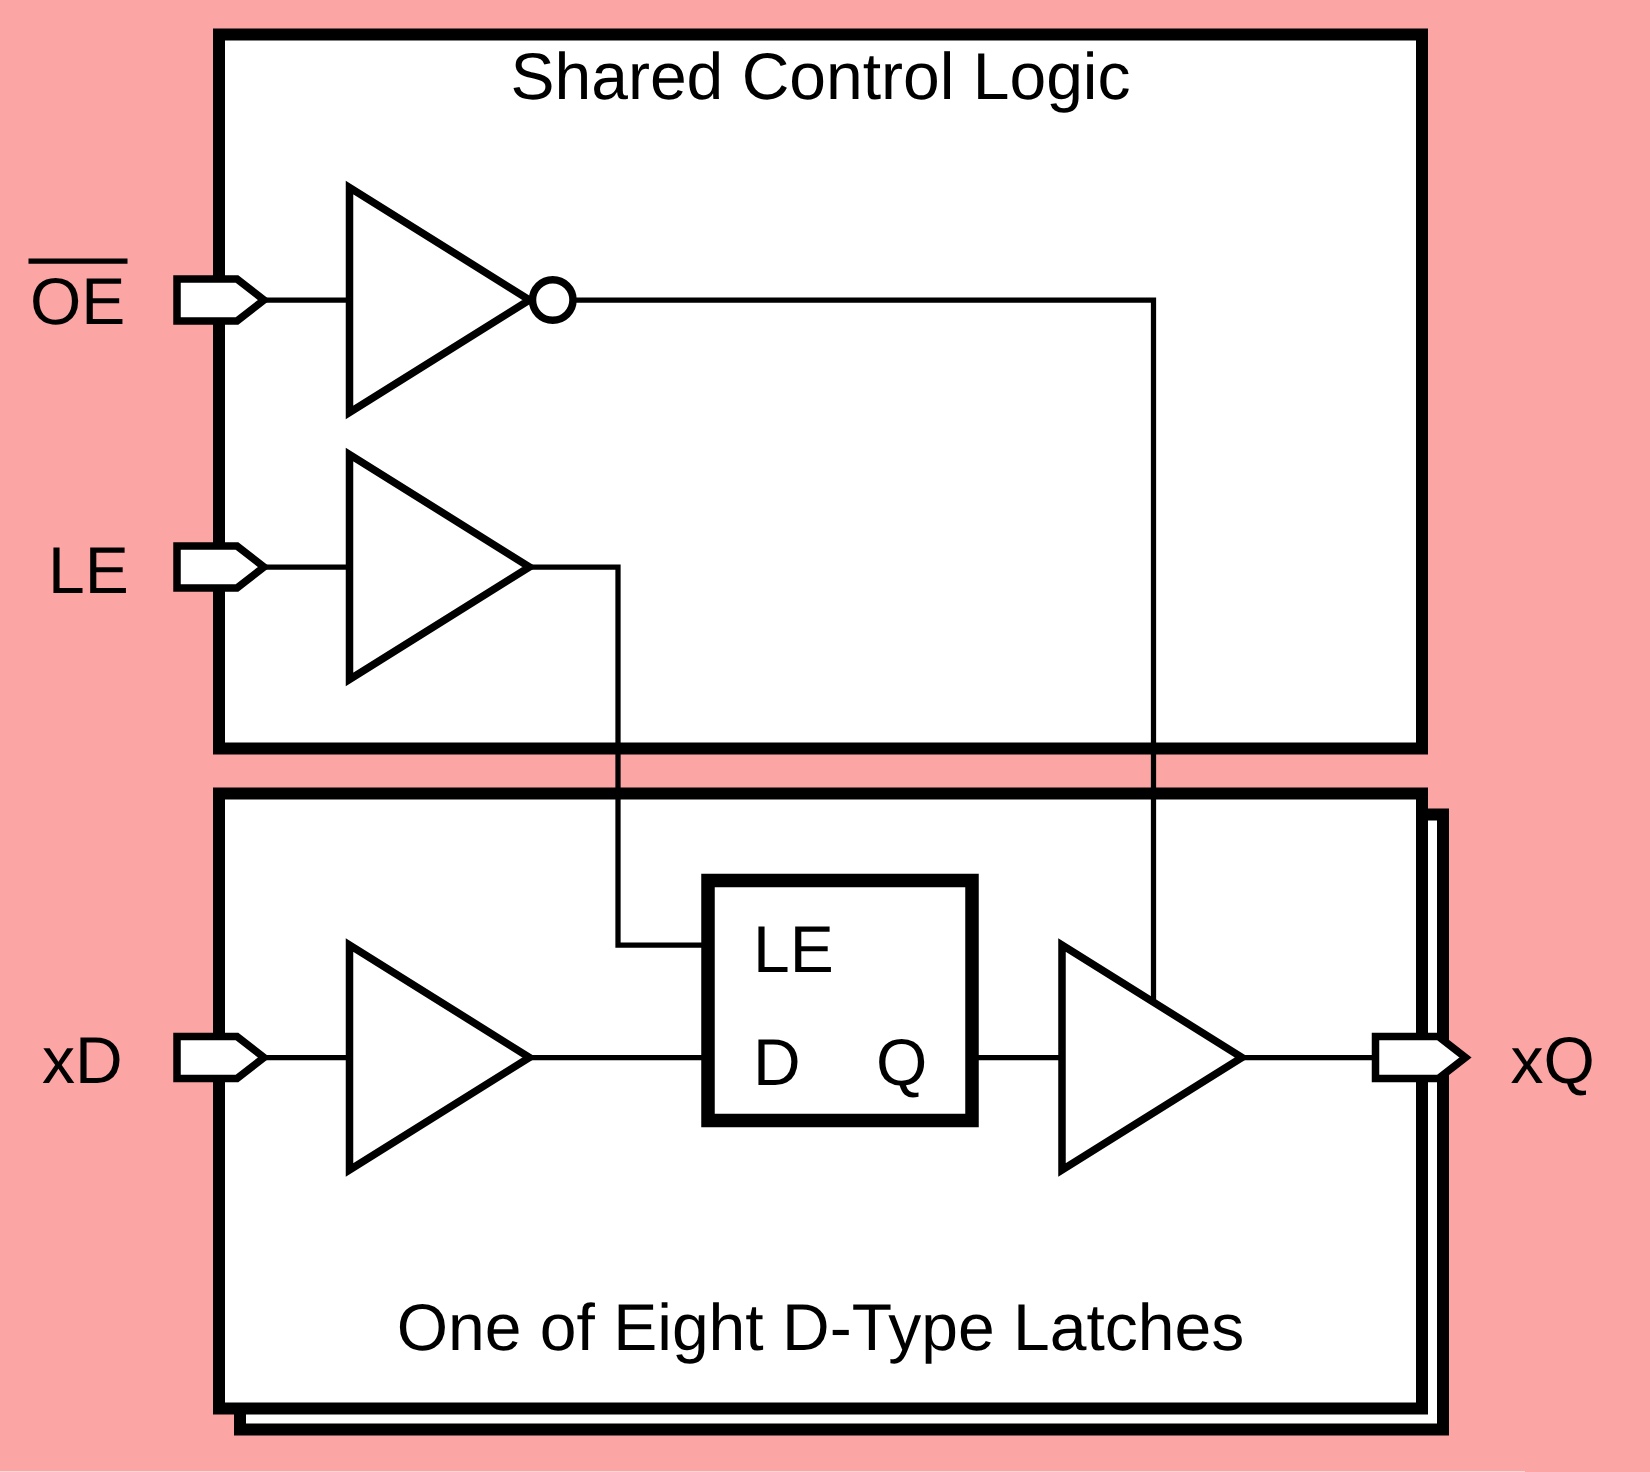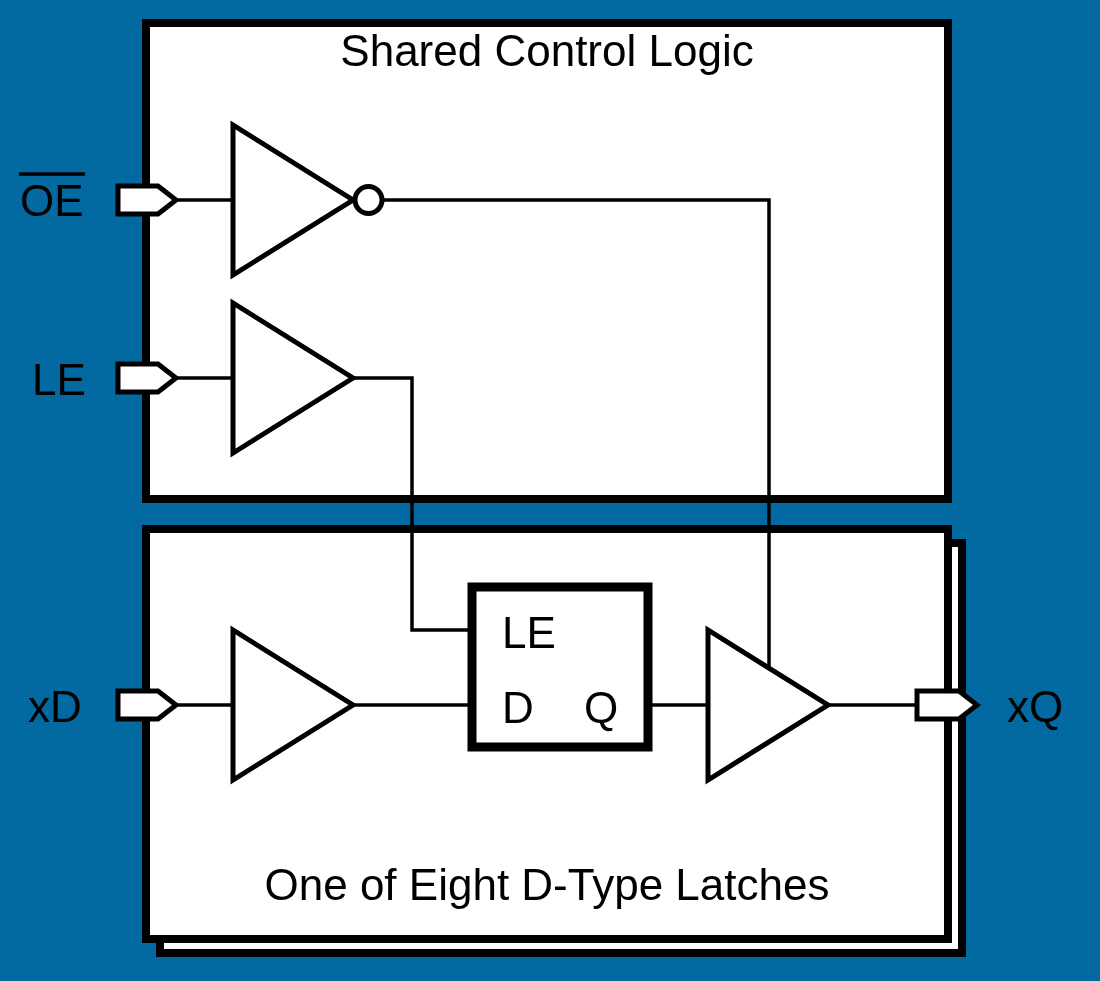--- a/index.html
+++ b/index.html
@@ -7,21 +7,21 @@
     padding: 0;
     background: #ffffff;
     width: 1100px;
     height: 981px;
     overflow: hidden;
   }
   .stage {
     position: relative;
     width: 1100px;
     height: 981px;
-    background: #0369a1;
+    background: #fca5a5;
   }
   svg {
     display: block;
     font-family: "Liberation Sans", sans-serif;
   }
   .box {
     fill: #ffffff;
     stroke: #000000;
     stroke-width: 8;
   }

